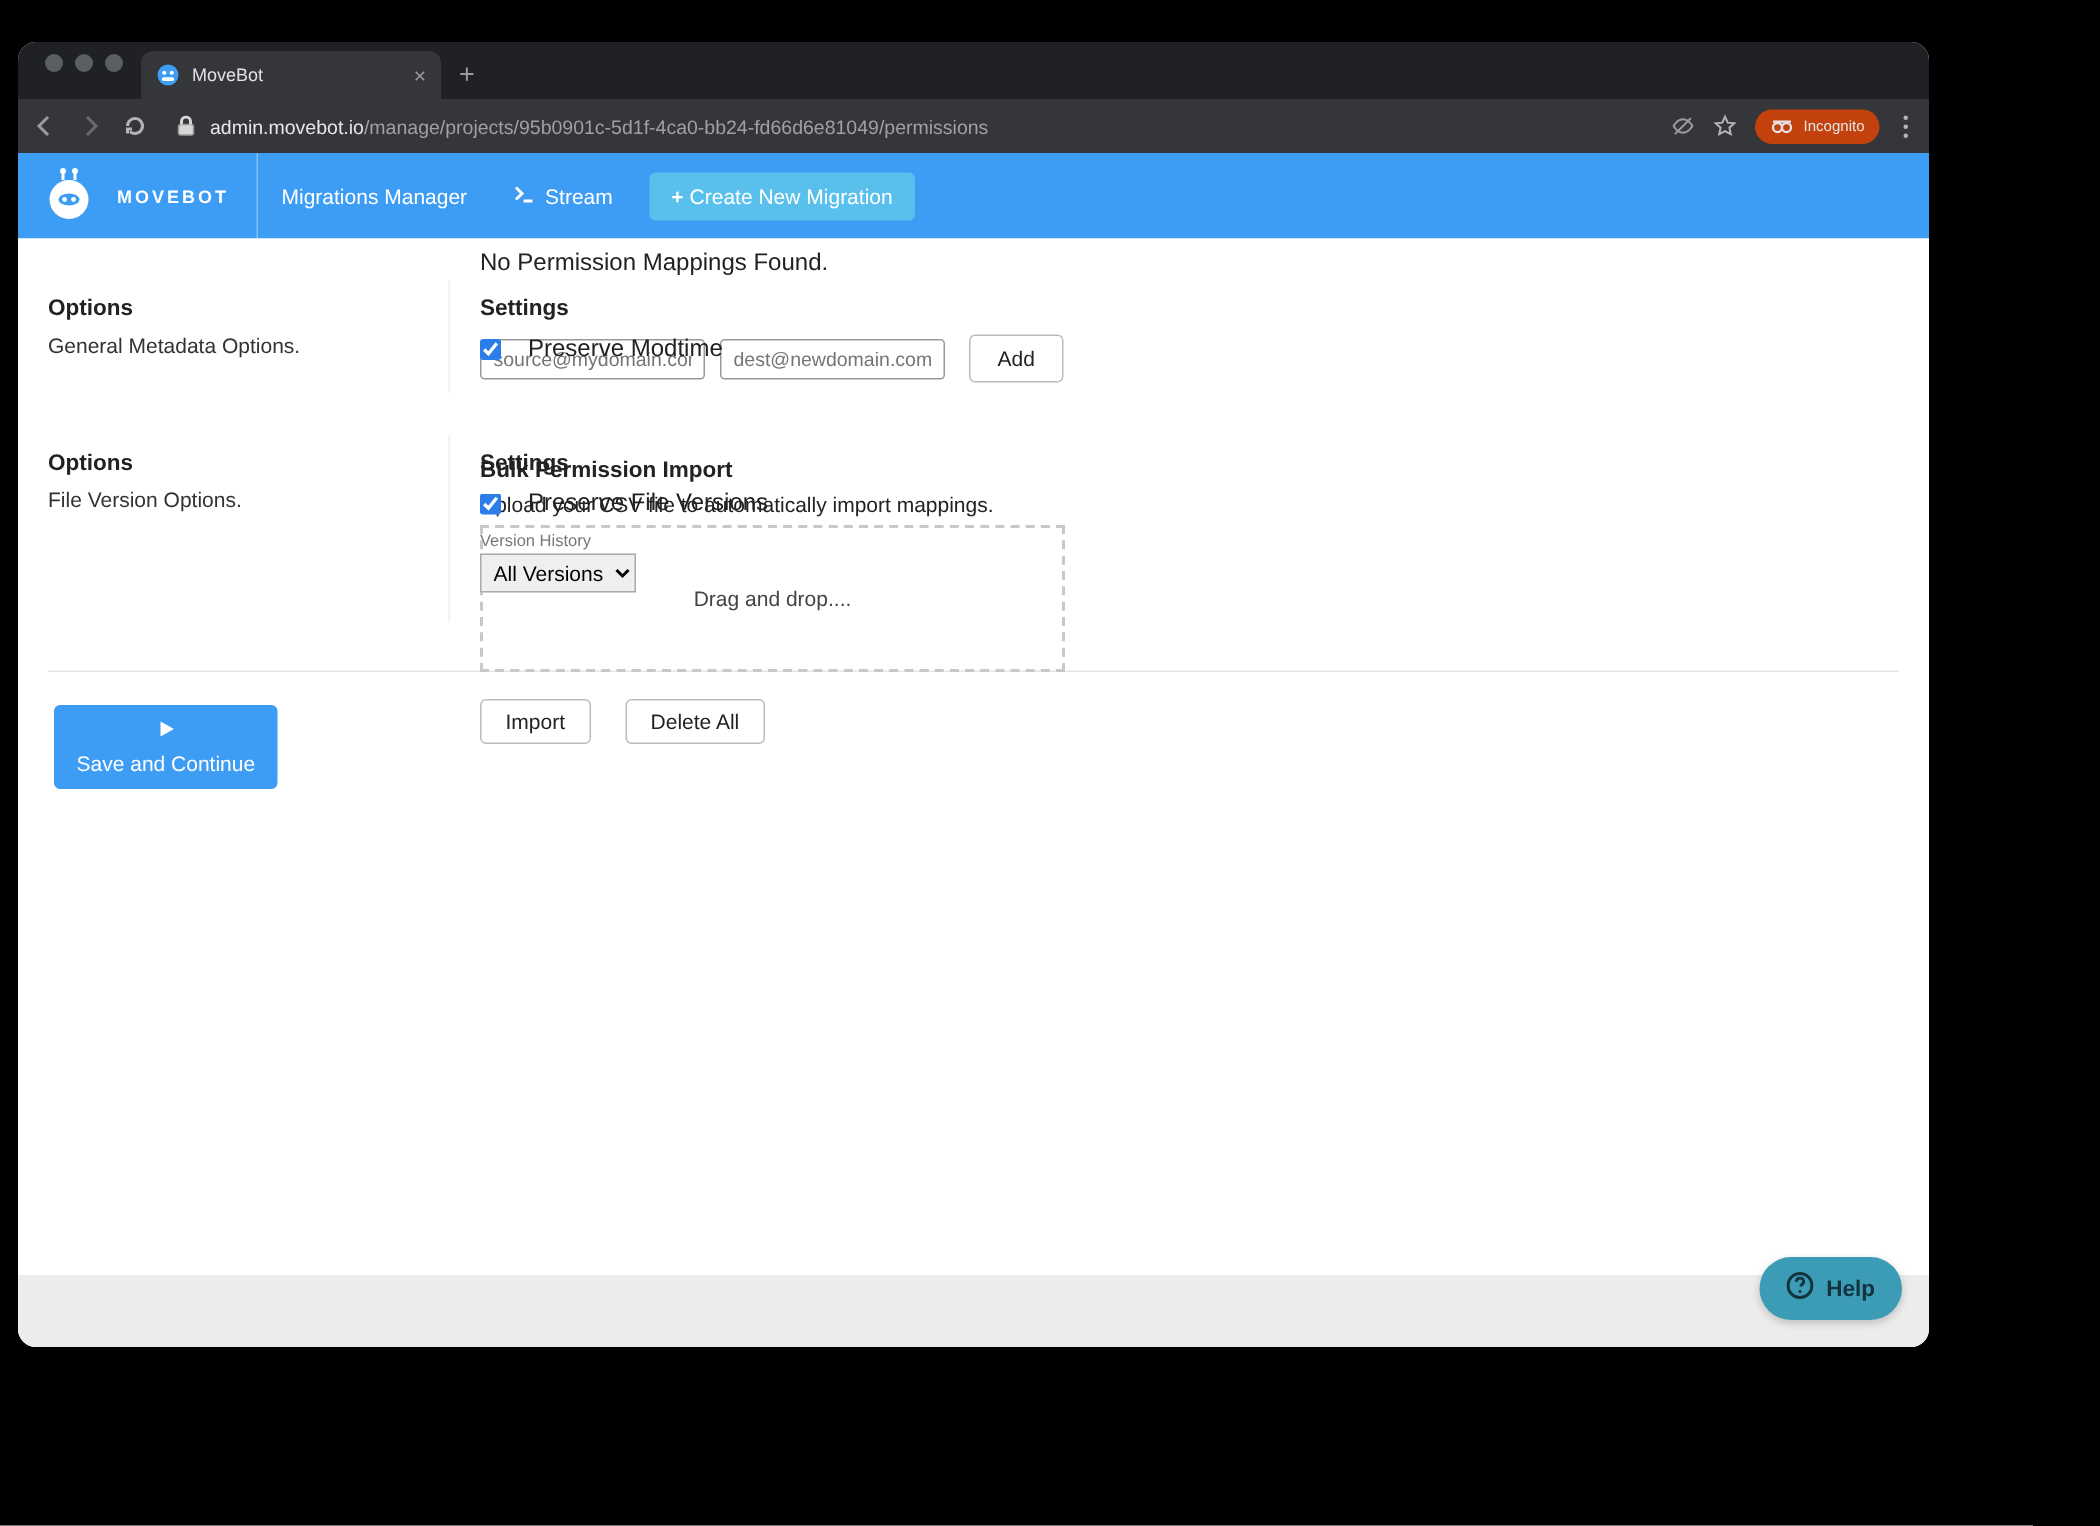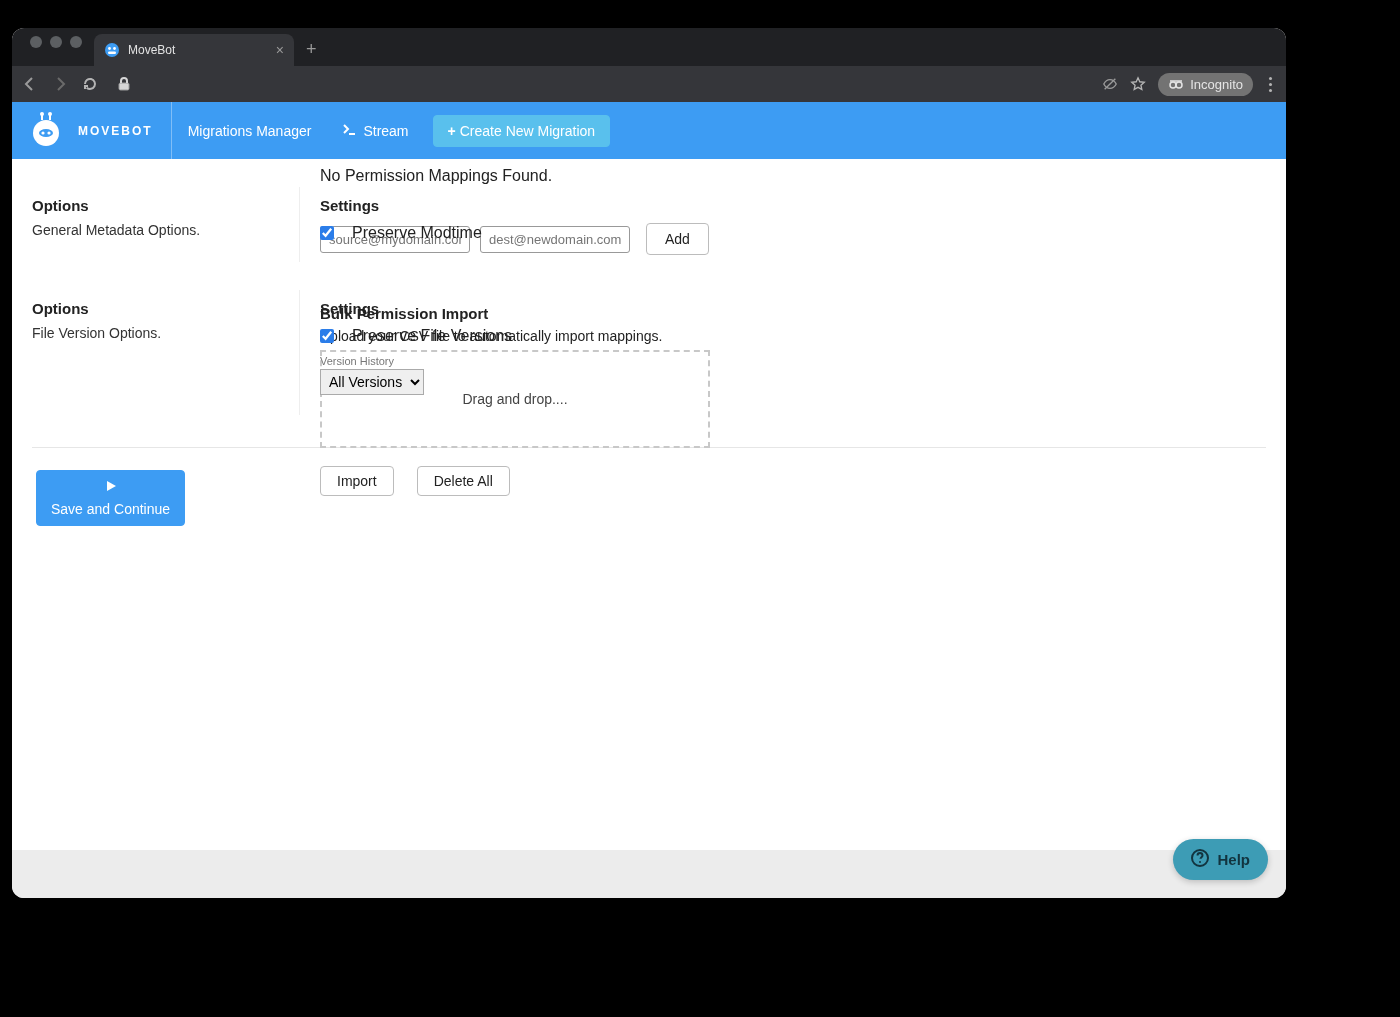--- a/index.html
+++ b/index.html
@@ -69,26 +69,26 @@
     gap: 14px;
     font-size: 13px;
   }
   .addrbar .navicon { width:16px; height:16px; display:flex; align-items:center; justify-content:center; fill:#9a9a9a; stroke:#9a9a9a; }
   .addrbar .reload { margin-right:4px;}
   .url { flex:1; display:flex; align-items:center; gap:8px; color:#a0a0a0;}
   .url .lock { fill:#a0a0a0; }
   .url .domain { color:#e7e7e7; }
   .addrbar .right { display:flex; align-items:center; gap:12px; }
   .incog-pill {
-    background: #737373;
+    background: #c2410c;
     border-radius: 14px;
     padding: 4px 10px;
     display:flex; align-items:center; gap:6px;
     color:#e5e5e5;
-    font-size:13px;
+    font-size:10px;
   }
   .kebab { display:flex; flex-direction:column; gap:3px; padding:0 4px;}
   .kebab span { width:3px; height:3px; background:#b4b4b4; border-radius:50%; }
 
   .appnav {
     height: 57px;
     background: #3d9cf3;
     display:flex;
     align-items:center;
     color:#fff;
@@ -276,20 +276,23 @@
           <path d="M3 13v-3h3" fill="none" stroke="#b4b4b4" stroke-width="2"></path>
         </svg>
     </span>
     <div class="url">
       <span class="navicon lock">
         <svg width="12" height="14" viewBox="0 0 12 14">
             <rect x="1" y="6" width="10" height="7" rx="1.5" fill="#d6d6d6"></rect>
             <path d="M3 6V4a3 3 0 0 1 6 0v2" fill="none" stroke="#d6d6d6" stroke-width="2"></path>
           </svg>
       </span>
+      <span>
+        <span class="domain">admin.movebot.io</span><span>/manage/projects/95b0901c-5d1f-4ca0-bb24-fd66d6e81049/permissions</span>
+      </span>
     </div>
     <div class="right">
       <span class="navicon">
         <svg width="18" height="18" viewBox="0 0 18 18">
             <path d="M2 9s2.5-5 7-5 7 5 7 5-2.5 5-7 5-7-5-7-5z" fill="none" stroke="#9a9a9a" stroke-width="1.5"></path>
             <line x1="3" y1="15" x2="15" y2="3" stroke="#9a9a9a" stroke-width="1.5"></line>
           </svg>
       </span>
       <span class="navicon">
         <svg width="18" height="18" viewBox="0 0 18 18">

